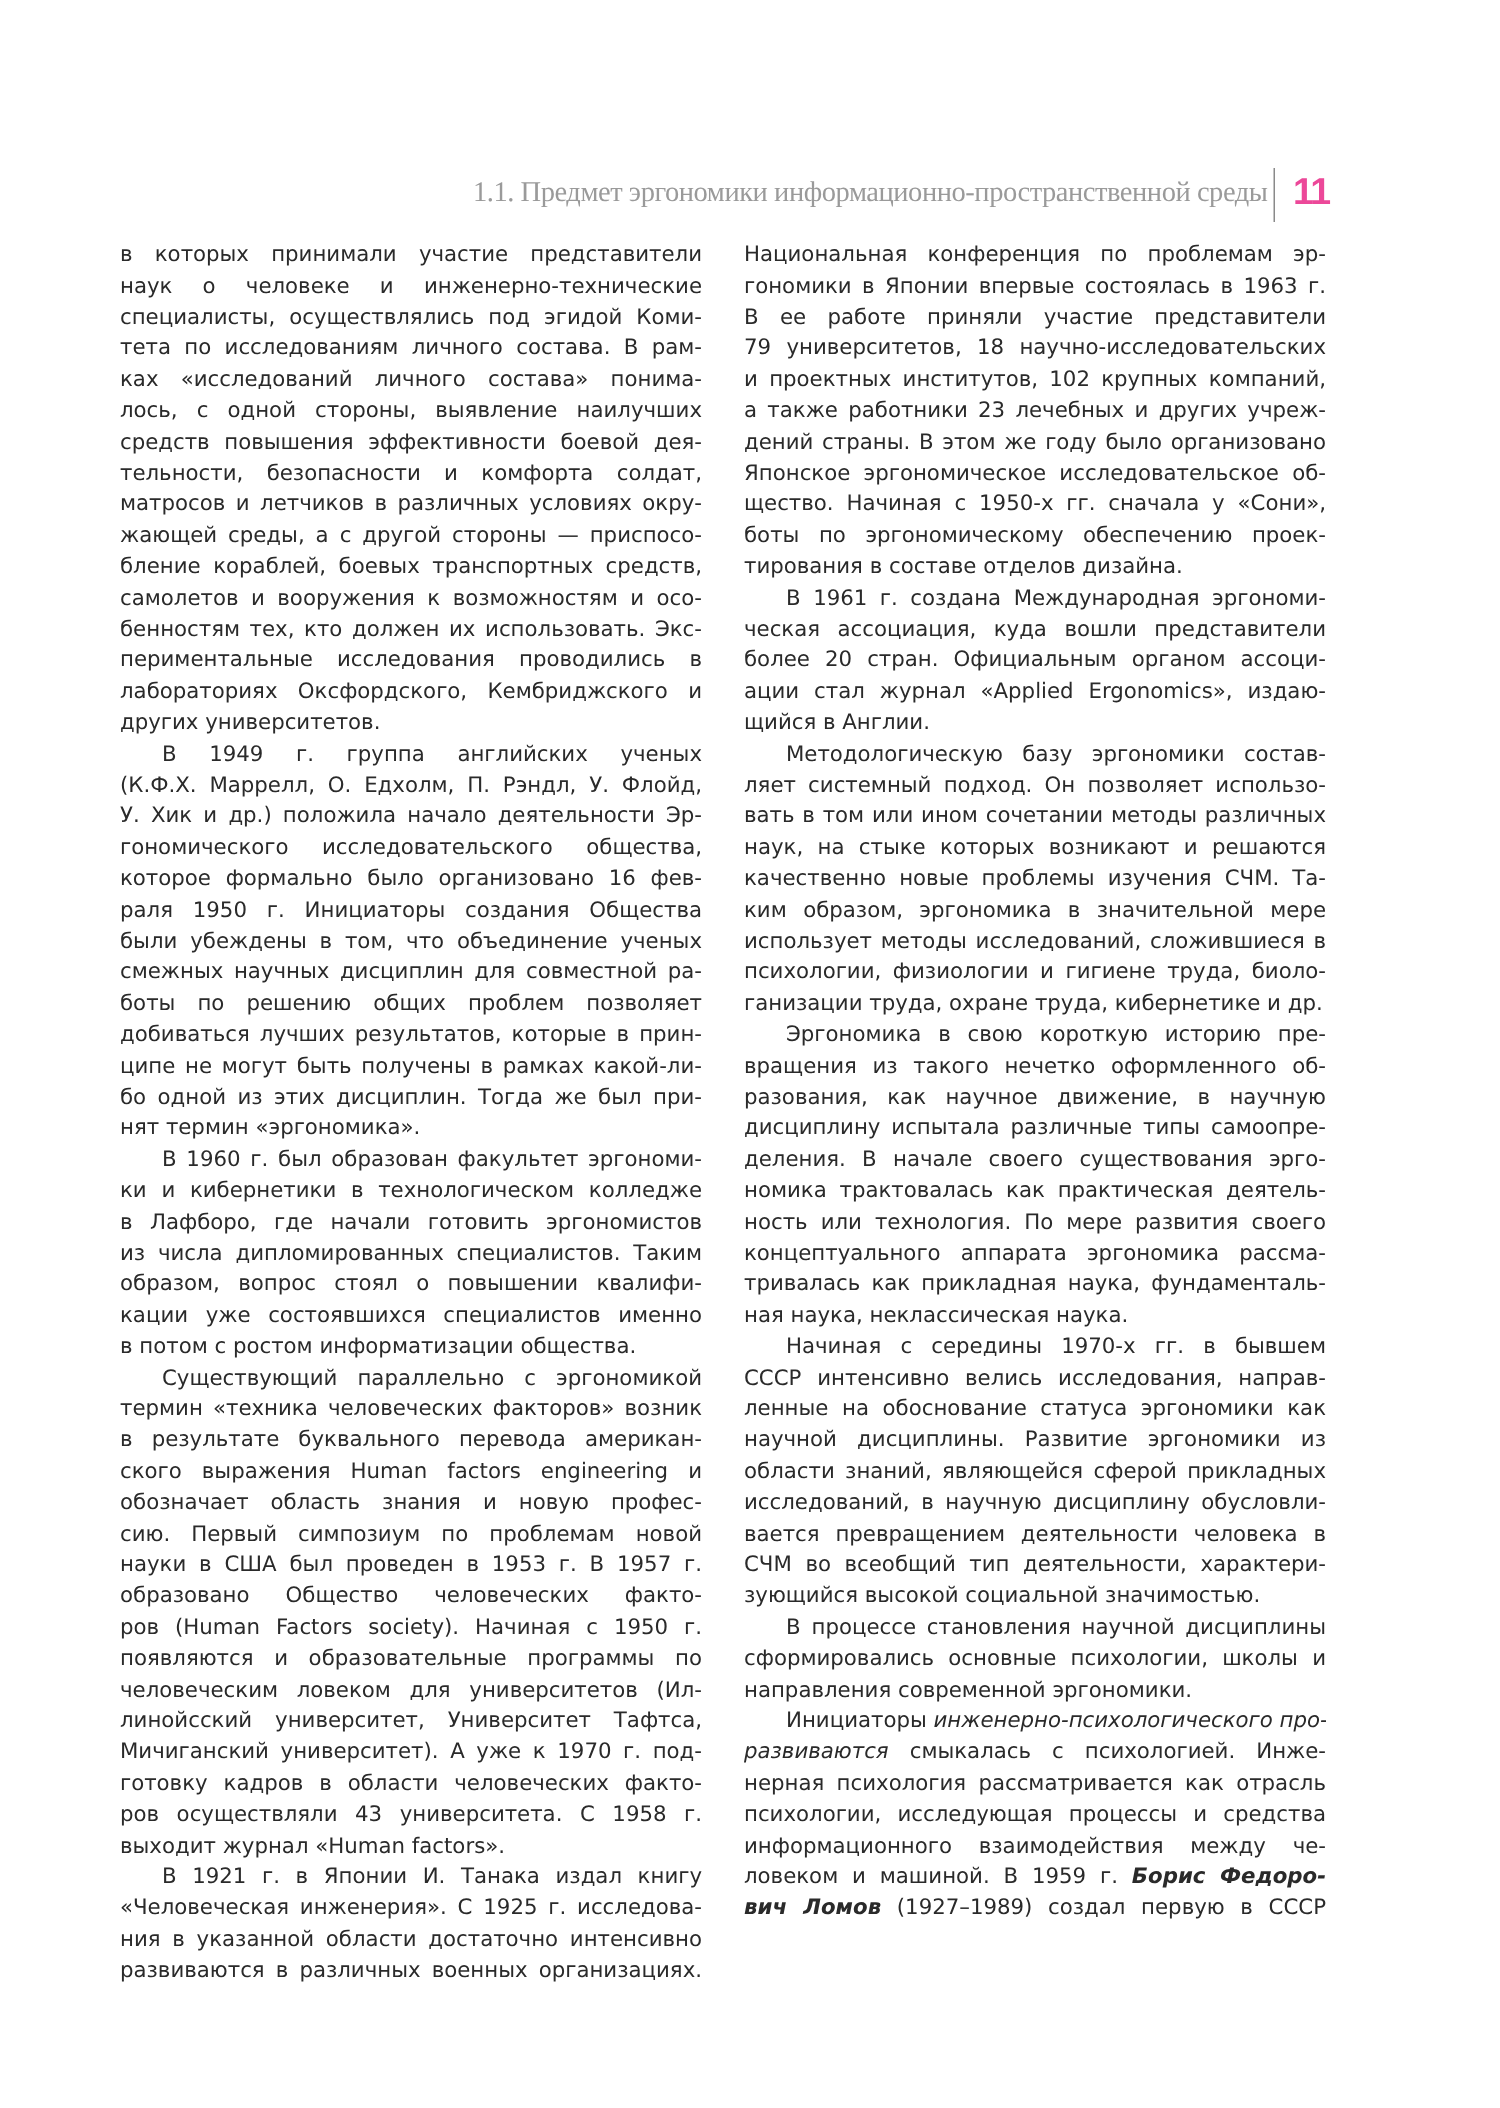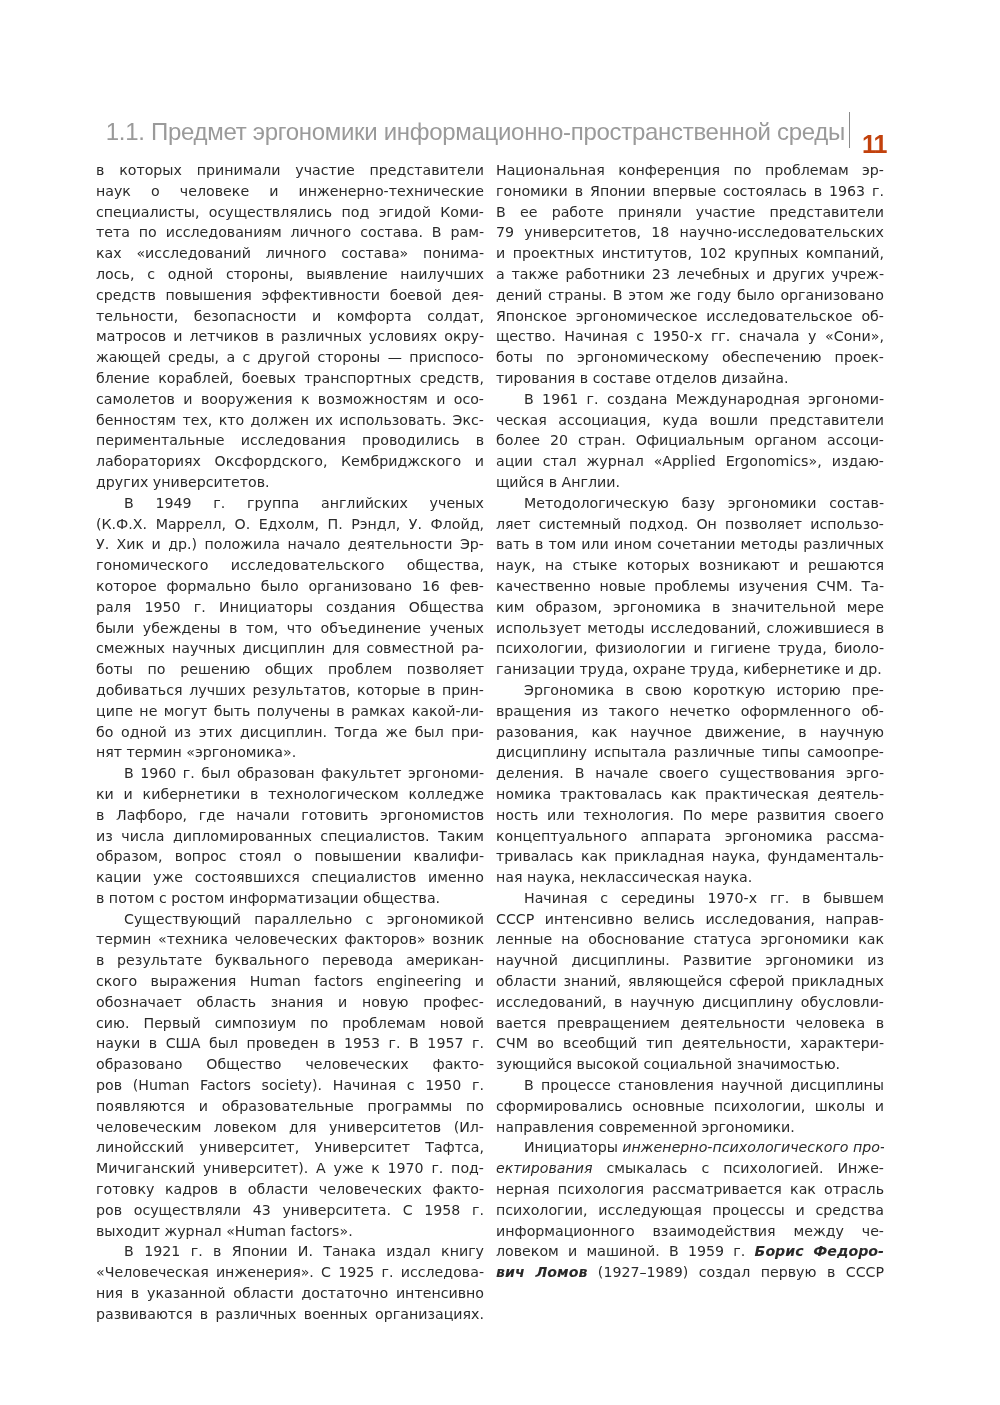--- a/index.html
+++ b/index.html
@@ -1,22 +1,22 @@
 <!DOCTYPE html>
 <html><head>
 <meta charset="utf-8">
 <style>
   html, body { margin: 0; padding: 0; background: #ffffff; }
   body { width: 1000px; height: 1405px; position: relative; overflow: hidden; font-family: "DejaVu Sans", sans-serif; color: #2a2a2a; }
   .header { position: absolute; top: 112px; left: 0; width: 1000px; height: 40px; }
-  .running-title { position: absolute; right: 155px; top: 6px; font-family: Liberation Sans, sans-serif; font-size: 24px; color: #9a9a9a; letter-spacing: -0.3px; white-space: nowrap; }
+  .running-title { position: absolute; right: 155px; top: 6px; font-family: Liberation Serif, serif; font-size: 19px; color: #9a9a9a; letter-spacing: -0.3px; white-space: nowrap; }
   .header-rule { position: absolute; left: 849px; top: 0; width: 1px; height: 36px; background: #8a8a8a; }
-  .page-number { position: absolute; left: 862px; top: 18px; font-family: "Liberation Sans", sans-serif; font-weight: bold; font-size: 25px; color: #c2410c; letter-spacing: -1px; }
+  .page-number { position: absolute; left: 862px; top: 2px; font-family: "Liberation Sans", sans-serif; font-weight: bold; font-size: 25px; color: #ec4899; letter-spacing: -1px; }
   .col { position: absolute; top: 160px; width: 388px; }
-  .col-left { left: 96px; }
+  .col-left { left: 80px; }
   .col-right { left: 496px; }
   .line { display: block; height: 20.8px; line-height: 20.8px; font-size: 14.2px; white-space: nowrap; text-align: justify; text-align-last: justify; overflow: hidden; }
   .line.last { text-align-last: left; }
   .line.indent { padding-left: 28px; }
   em { font-style: italic; }
   strong { font-style: italic; font-weight: bold; }
 </style>
 </head>
 <body>
 
@@ -130,20 +130,20 @@
       <span class="line">исследований, в научную дисциплину обусловли-</span>
       <span class="line">вается превращением деятельности человека в</span>
       <span class="line">СЧМ во всеобщий тип деятельности, характери-</span>
       <span class="line last">зующийся высокой социальной значимостью.</span>
       <span class="line indent">В процессе становления научной дисциплины</span>
       <span class="line">сформировались основные психологии, школы и</span>
       <span class="line last">направления современной эргономики.</span>
     </div>
   <div>
     <span class="line indent"><span>Инициаторы </span><em>инженерно-психологического про-</em></span>
-    <span class="line"><em>ектирования</em><span> смыкалась с психологией. Инже-</span></span>
+    <span class="line"><em>развиваются</em><span> смыкалась с психологией. Инже-</span></span>
     <span class="line">нерная психология рассматривается как отрасль</span>
     <span class="line">психологии, исследующая процессы и средства</span>
     <span class="line">информационного взаимодействия между че-</span>
     <span class="line"><span>ловеком и машиной. В 1959 г. </span><strong>Борис Федоро-</strong></span>
     <span class="line"><strong>вич Ломов</strong><span> (1927–1989) создал первую в СССР</span></span>
   </div>
 </div>
 
 </body></html>

